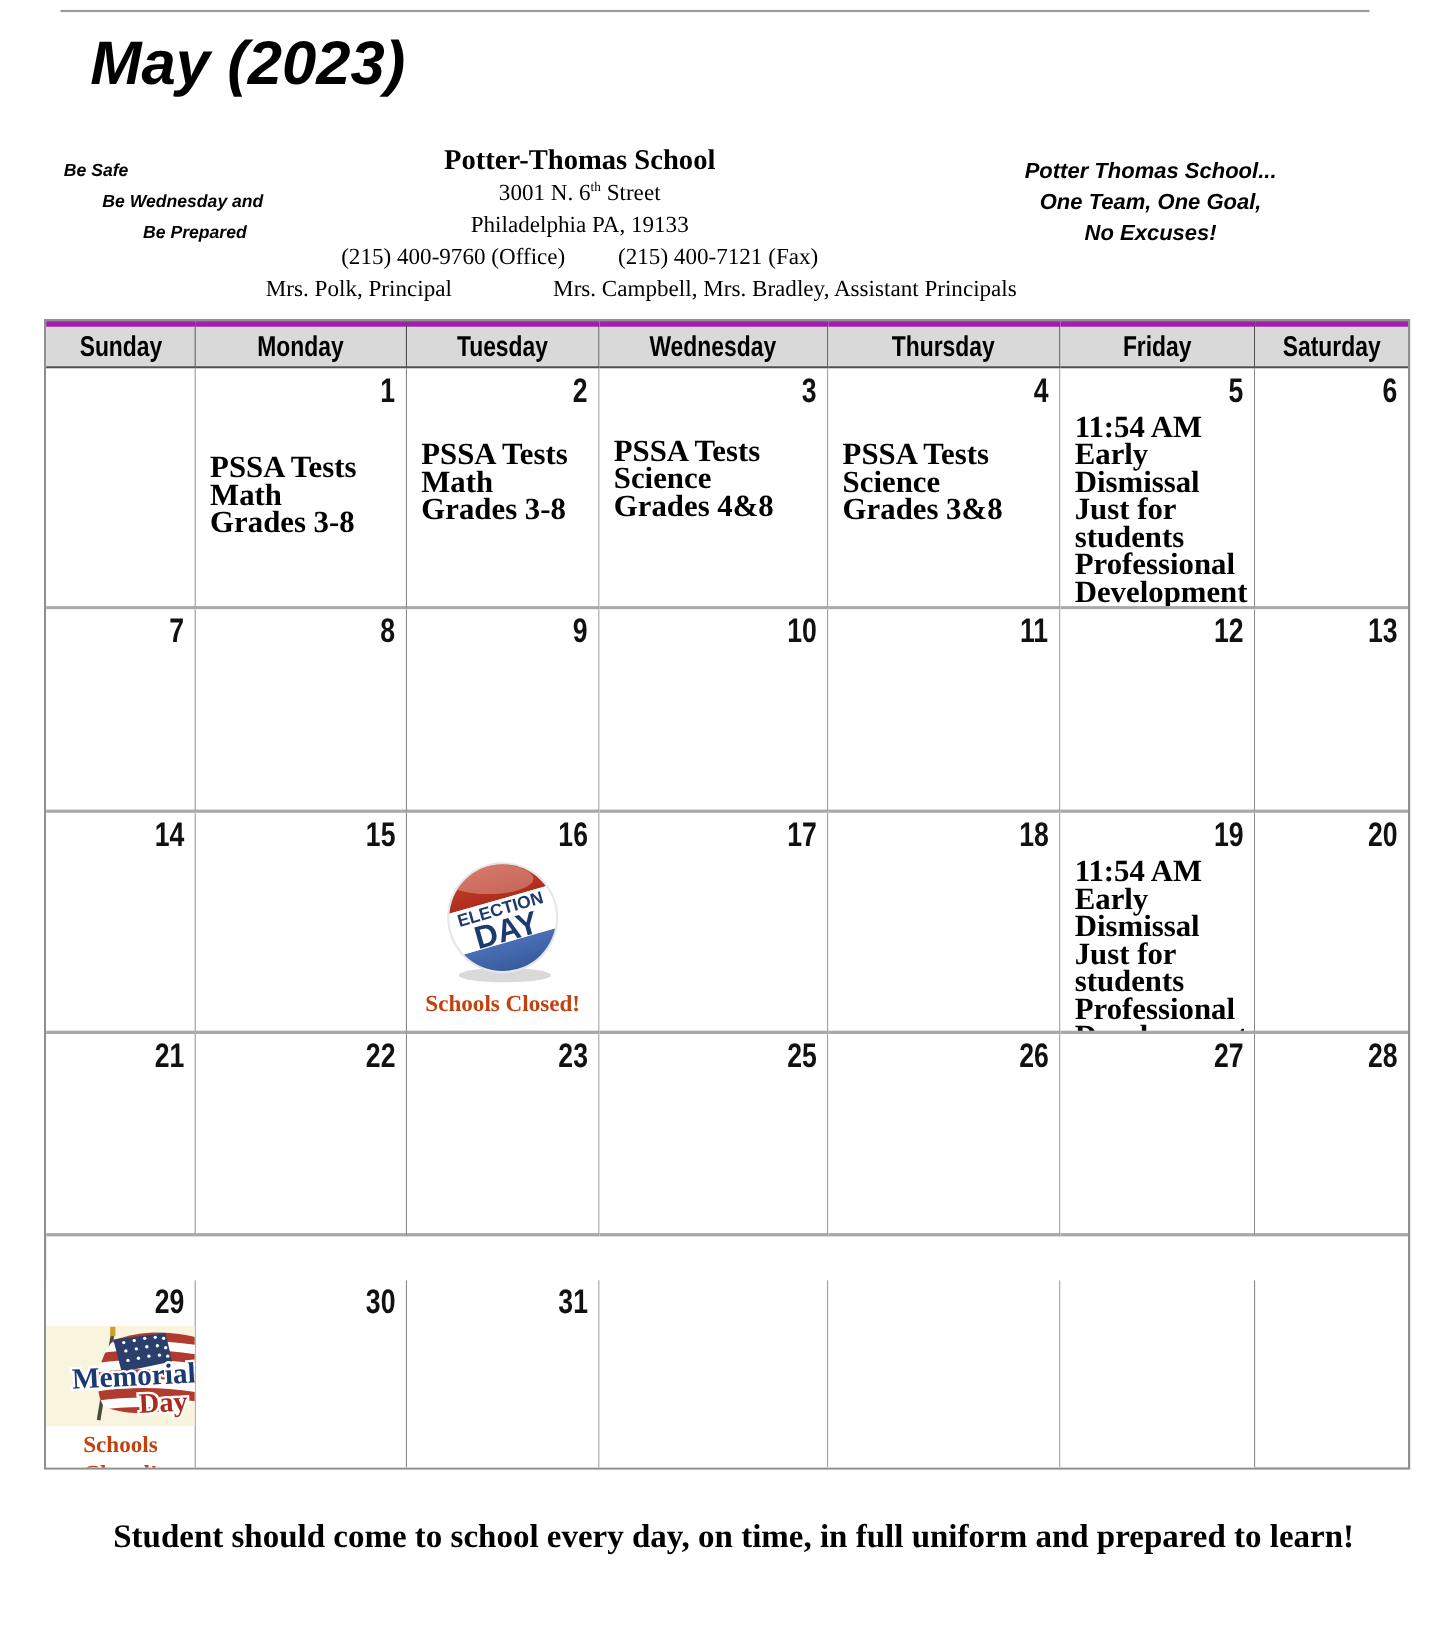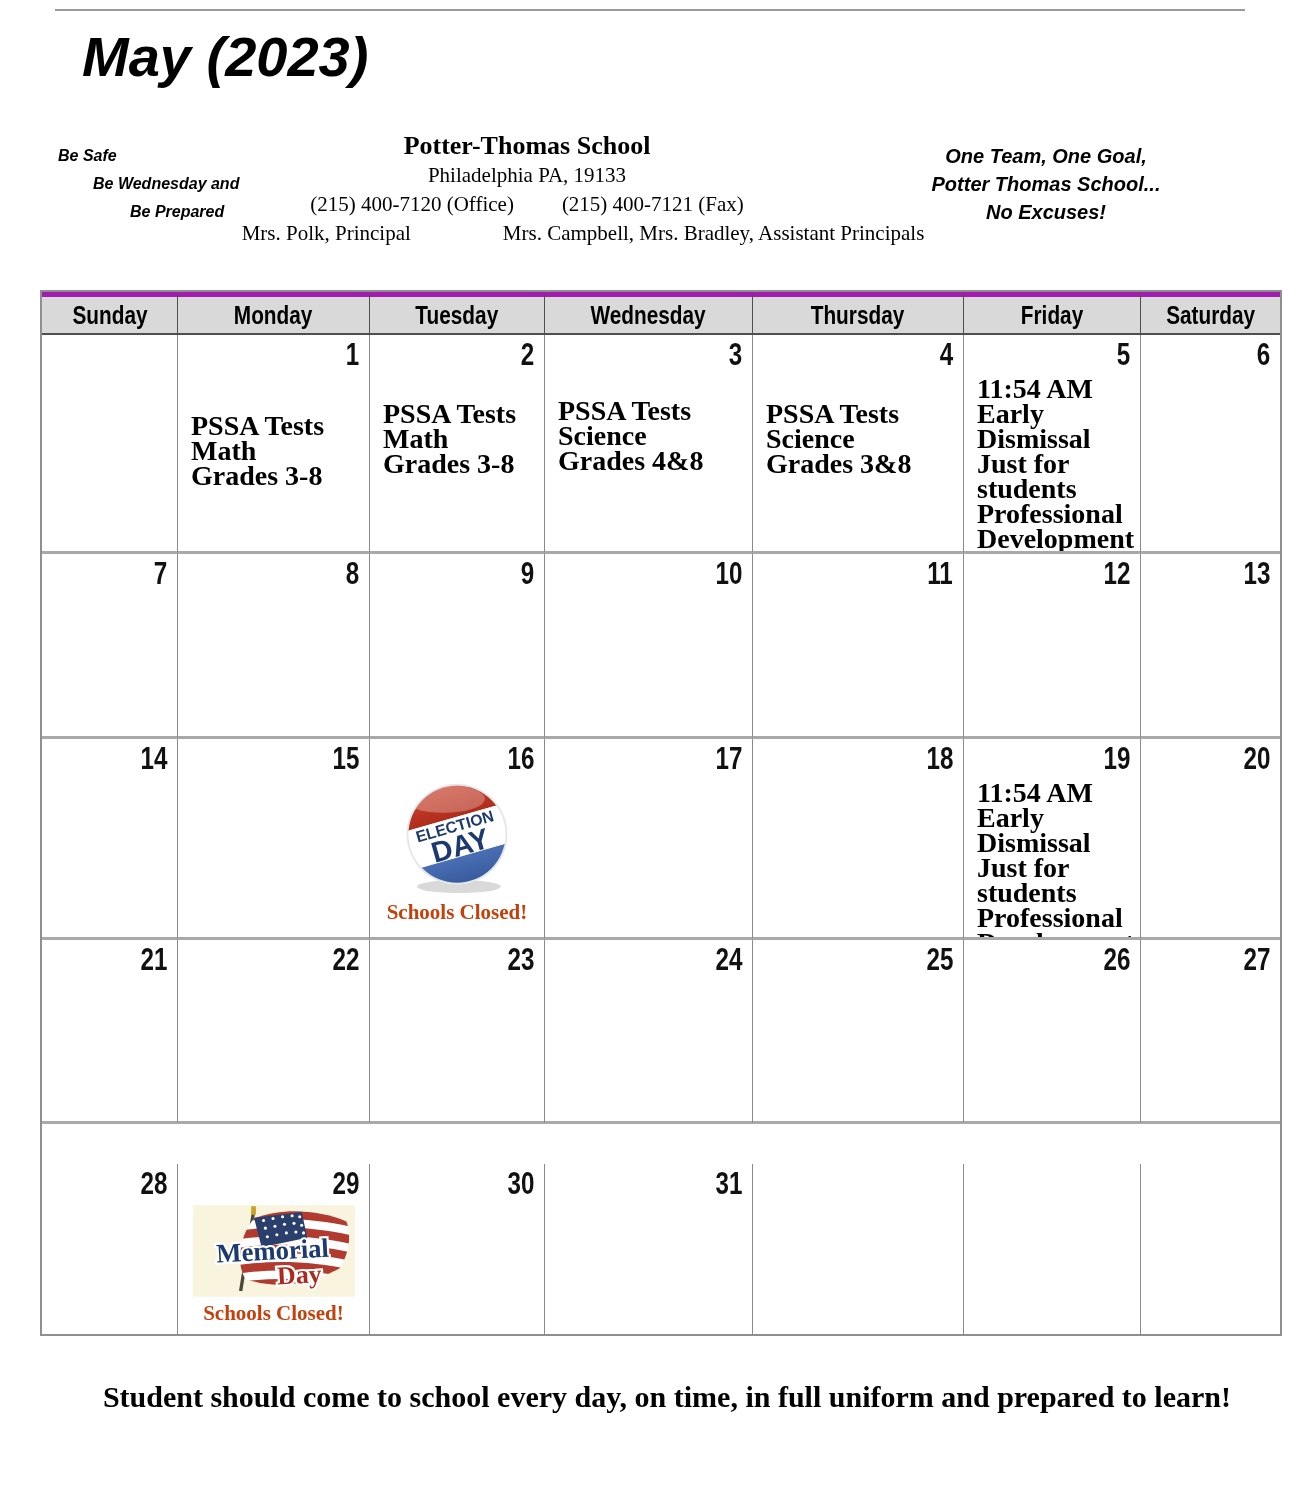--- a/index.html
+++ b/index.html
@@ -94,28 +94,29 @@
 <div class="page-title">May (2023)</div>
 
 <div class="motto-left">
   <div class="l1">Be Safe</div>
   <div class="l2">Be Wednesday and</div>
   <div class="l3">Be Prepared</div>
 </div>
 
 <div class="school-block">
   <div class="school-name">Potter-Thomas School</div>
+  <div class="school-line"><span>3001 N. 6</span><sup>th</sup><span> Street</span></div>
   <div class="school-line">Philadelphia PA, 19133</div>
-  <div class="school-line"><span>(215) 400-7120 (Office)</span><span class="gap-sm"></span><span>(215) 400-7121 (Fax)</span></div>
+  <div class="school-line"><span>(215) 400-9760 (Office)</span><span class="gap-sm"></span><span>(215) 400-7121 (Fax)</span></div>
   <div class="school-line principals-line"><span>Mrs. Polk, Principal</span><span class="gap-md"></span><span>Mrs. Campbell, Mrs. Bradley, Assistant Principals</span></div>
 </div>
 
 <div class="motto-right">
+  <div>Potter Thomas School...</div>
   <div>One Team, One Goal,</div>
-  <div>Potter Thomas School...</div>
   <div>No Excuses!</div>
 </div>
 
 <div class="calendar">
     <div class="hcell">
       <span class="hlabel">Sunday</span>
     </div>
     <div class="hcell">
       <span class="hlabel">Monday</span>
     </div>
@@ -254,23 +255,20 @@
     <div class="cell">
       <div class="dnum"><span class="squeeze">21</span></div>
     </div>
     <div class="cell">
       <div class="dnum"><span class="squeeze">22</span></div>
     </div>
     <div class="cell">
       <div class="dnum"><span class="squeeze">23</span></div>
     </div>
     <div class="cell">
-      <div class="dnum"><span class="squeeze">24</span></div>
-    </div>
-    <div class="cell">
       <div class="dnum"><span class="squeeze">25</span></div>
     </div>
     <div class="cell">
       <div class="dnum"><span class="squeeze">26</span></div>
     </div>
     <div class="cell">
       <div class="dnum"><span class="squeeze">27</span></div>
     </div>
     <div class="cell">
       <div class="dnum"><span class="squeeze">28</span></div>

